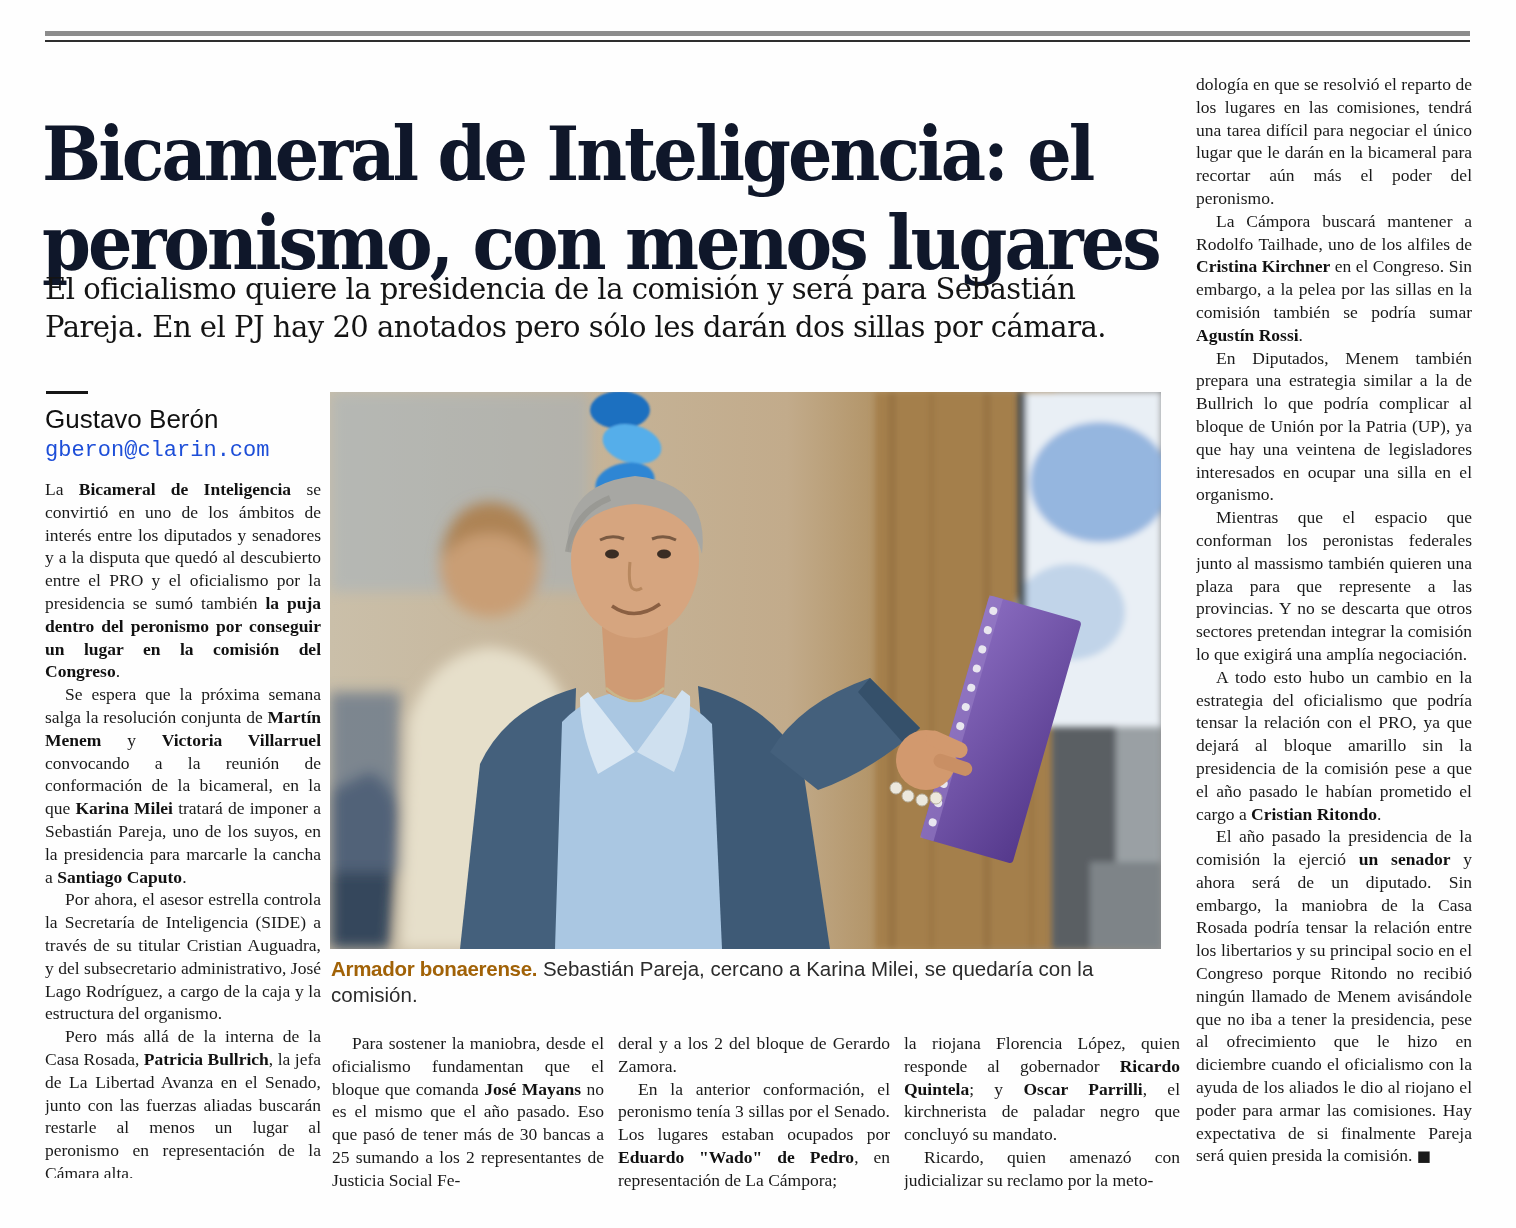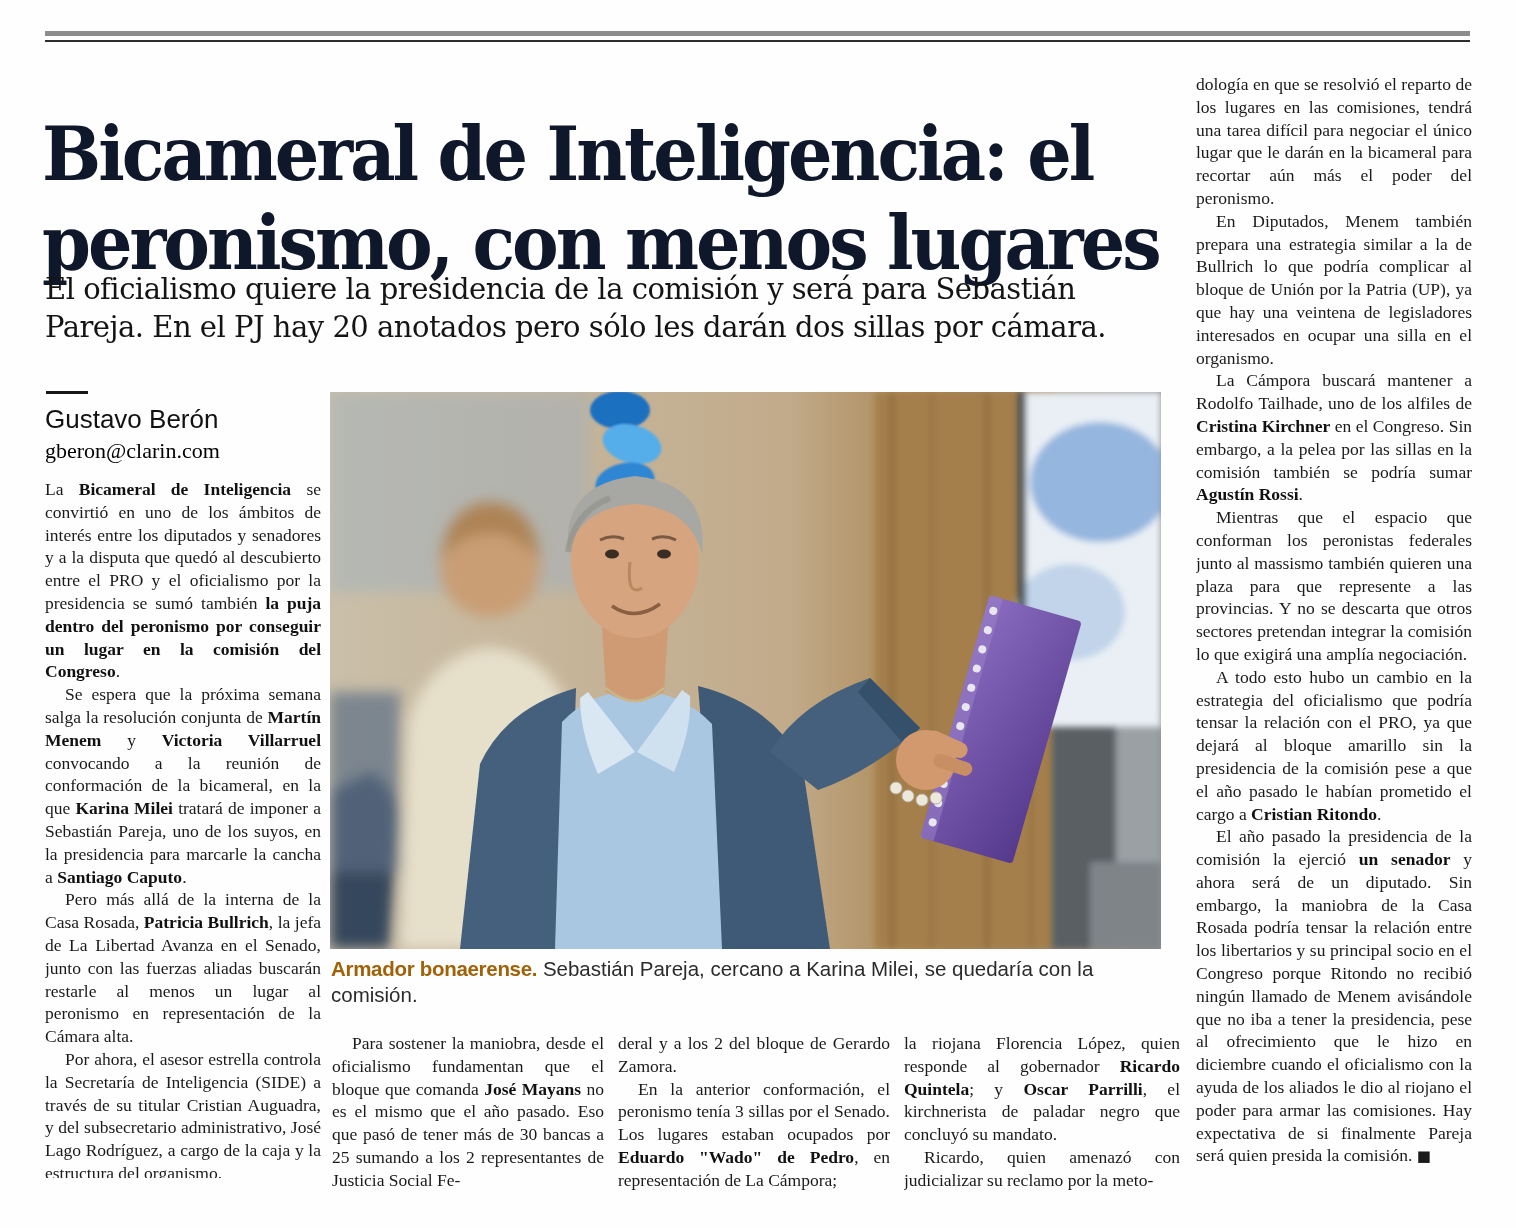--- a/index.html
+++ b/index.html
@@ -14,22 +14,22 @@
             font-size:70px;line-height:89px;letter-spacing:-3px;white-space:nowrap;}
   .headline .hl-line{display:block;transform:scaleY(1.08);transform-origin:left top;}
   
   .subhead{position:absolute;left:45px;top:270px;width:1125px;margin:0;
            font-family:"DejaVu Serif",serif;font-weight:400;color:#141414;
            font-size:29px;line-height:38px;letter-spacing:-0.5px;}
   
   .byline-rule{position:absolute;left:46px;top:391px;width:42px;height:3px;background:#161616;}
   .byline-name{position:absolute;left:45px;top:404px;font-family:"Liberation Sans",sans-serif;
                font-weight:400;font-size:26px;color:#111;}
-  .byline-email{position:absolute;left:45px;top:438px;font-family:Liberation Serif, serif;
-                font-size:22px;color:#000000;}
+  .byline-email{position:absolute;left:45px;top:438px;font-family:Liberation Mono, monospace;
+                font-size:22px;color:#1d4ed8;}
   
   .bodycol{position:absolute;text-align:justify;overflow:hidden;
            font-size:17.5px;line-height:22.8px;hyphens:auto;-webkit-hyphens:auto;}
   .bodycol p{margin:0;}
   .bodycol p.indent{text-indent:20px;}
   .bodycol b{font-weight:700;color:#111;}
   .col-left{left:45px;top:478px;width:276px;height:700px;}
   .col-b1{left:332px;top:1032px;width:272px;height:196px;}
   .col-b2{left:618px;top:1032px;width:272px;height:196px;}
   .col-b3{left:904px;top:1032px;width:276px;height:196px;}
@@ -58,22 +58,22 @@
 
   <p class="subhead">El oficialismo quiere la presidencia de la comisión y será para Sebastián Pareja. En el PJ hay 20 anotados pero sólo les darán dos sillas por cámara.</p>
 
   <div class="byline-rule"></div>
   <div class="byline-name">Gustavo Berón</div>
   <div class="byline-email">gberon@clarin.com</div>
 
   <div class="bodycol col-left">
       <p class=""><span>La </span><b>Bicameral de Inteligencia</b><span> se convirtió en uno de los ámbitos de interés entre los diputados y senadores y a la disputa que quedó al descubierto entre el PRO y el oficialismo por la presidencia se sumó también </span><b>la puja dentro del peronismo por conseguir un lugar en la comisión del Congreso</b><span>.</span></p>
       <p class="indent"><span>Se espera que la próxima semana salga la resolución conjunta de </span><b>Martín Menem</b><span> y </span><b>Victoria Villarruel</b><span> convocando a la reunión de conformación de la bicameral, en la que </span><b>Karina Milei</b><span> tratará de imponer a Sebastián Pareja, uno de los suyos, en la presidencia para marcarle la cancha a </span><b>Santiago Caputo</b><span>.</span></p>
+      <p class="indent"><span>Por ahora, el asesor estrella controla la Secretaría de Inteligencia (SIDE) a través de su titular Cristian Auguadra, y del subsecretario administrativo, José Lago Rodríguez, a cargo de la caja y la estructura del organismo.</span></p>
       <p class="indent"><span>Pero más allá de la interna de la Casa Rosada, </span><b>Patricia Bullrich</b><span>, la jefa de La Libertad Avanza en el Senado, junto con las fuerzas aliadas buscarán restarle al menos un lugar al peronismo en representación de la Cámara alta.</span></p>
-      <p class="indent"><span>Por ahora, el asesor estrella controla la Secretaría de Inteligencia (SIDE) a través de su titular Cristian Auguadra, y del subsecretario administrativo, José Lago Rodríguez, a cargo de la caja y la estructura del organismo.</span></p>
     </div>
 
   <figure class="photo" style="margin:0">
     <svg width="831" height="557" viewBox="0 0 831 557">
       <defs>
         <filter id="b6" x="-30%" y="-30%" width="160%" height="160%">
             <feGaussianBlur stdDeviation="7"></feGaussianBlur>
           </filter>
         <filter id="b3" x="-30%" y="-30%" width="160%" height="160%">
             <feGaussianBlur stdDeviation="3"></feGaussianBlur>
@@ -191,20 +191,20 @@
   <div class="bodycol col-b2">
       <p class=""><span>deral y a los 2 del bloque de Gerardo Zamora.</span></p>
       <p class="indent"><span>En la anterior conformación, el peronismo tenía 3 sillas por el Senado. Los lugares estaban ocupados por </span><b>Eduardo "Wado" de Pedro</b><span>, en representación de La Cámpora;</span></p>
     </div>
   <div class="bodycol col-b3">
       <p class=""><span>la riojana Florencia López, quien responde al gobernador </span><b>Ricardo Quintela</b><span>; y </span><b>Oscar Parrilli</b><span>, el kirchnerista de paladar negro que concluyó su mandato.</span></p>
       <p class="indent"><span>Ricardo, quien amenazó con judicializar su reclamo por la meto-</span></p>
     </div>
   <div class="bodycol col-right">
       <p class=""><span>dología en que se resolvió el reparto de los lugares en las comisiones, tendrá una tarea difícil para negociar el único lugar que le darán en la bicameral para recortar aún más el poder del peronismo.</span></p>
+      <p class="indent"><span>La Cámpora buscará mantener a Rodolfo Tailhade, uno de los alfiles de </span><b>Cristina Kirchner</b><span> en el Congreso. Sin embargo, a la pelea por las sillas en la comisión también se podría sumar </span><b>Agustín Rossi</b><span>.</span></p>
       <p class="indent"><span>En Diputados, Menem también prepara una estrategia similar a la de Bullrich lo que podría complicar al bloque de Unión por la Patria (UP), ya que hay una veintena de legisladores interesados en ocupar una silla en el organismo.</span></p>
-      <p class="indent"><span>La Cámpora buscará mantener a Rodolfo Tailhade, uno de los alfiles de </span><b>Cristina Kirchner</b><span> en el Congreso. Sin embargo, a la pelea por las sillas en la comisión también se podría sumar </span><b>Agustín Rossi</b><span>.</span></p>
       <p class="indent"><span>Mientras que el espacio que conforman los peronistas federales junto al massismo también quieren una plaza para que represente a las provincias. Y no se descarta que otros sectores pretendan integrar la comisión lo que exigirá una amplía negociación.</span></p>
       <p class="indent"><span>A todo esto hubo un cambio en la estrategia del oficialismo que podría tensar la relación con el PRO, ya que dejará al bloque amarillo sin la presidencia de la comisión pese a que el año pasado le habían prometido el cargo a </span><b>Cristian Ritondo</b><span>.</span></p>
       <p class="indent"><span>El año pasado la presidencia de la comisión la ejerció </span><b>un senador</b><span> y ahora será de un diputado. Sin embargo, la maniobra de la Casa Rosada podría tensar la relación entre los libertarios y su principal socio en el Congreso porque Ritondo no recibió ningún llamado de Menem avisándole que no iba a tener la presidencia, pese al ofrecimiento que le hizo en diciembre cuando el oficialismo con la ayuda de los aliados le dio al riojano el poder para armar las comisiones. Hay expectativa de si finalmente Pareja será quien presida la comisión. </span><span class="marker">■</span></p>
     </div>
 
 </div>
 
 </body></html>

